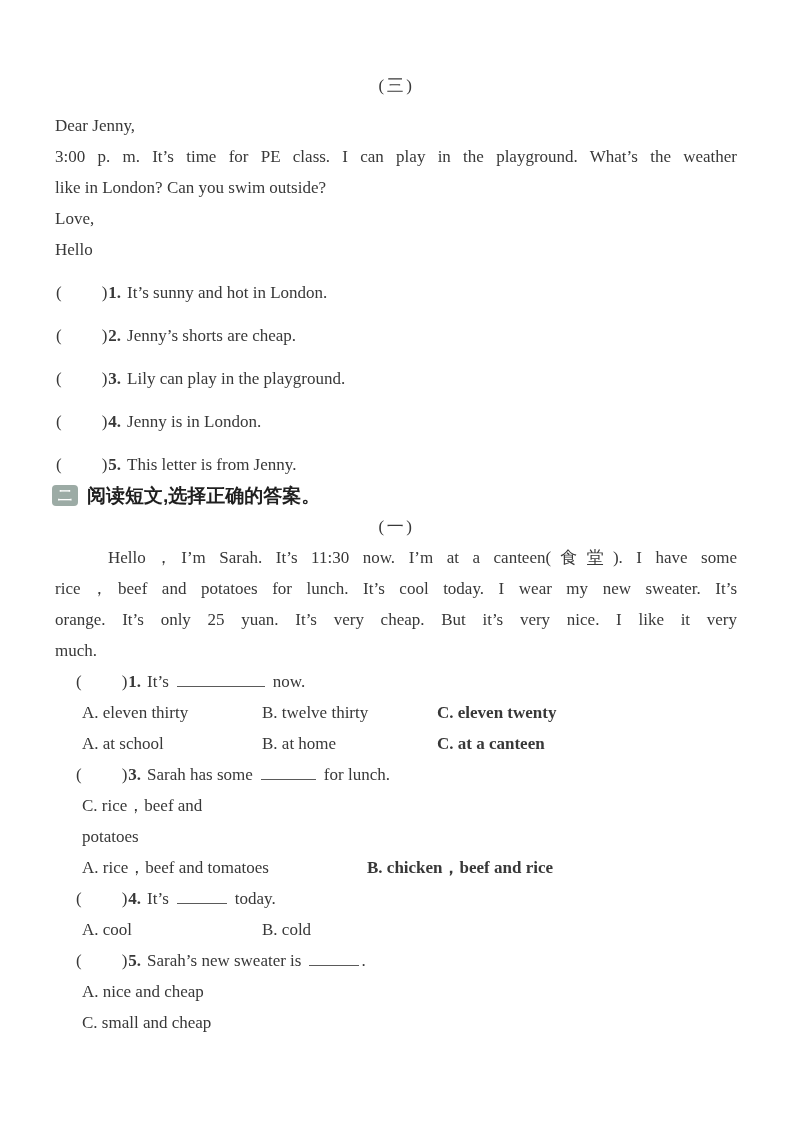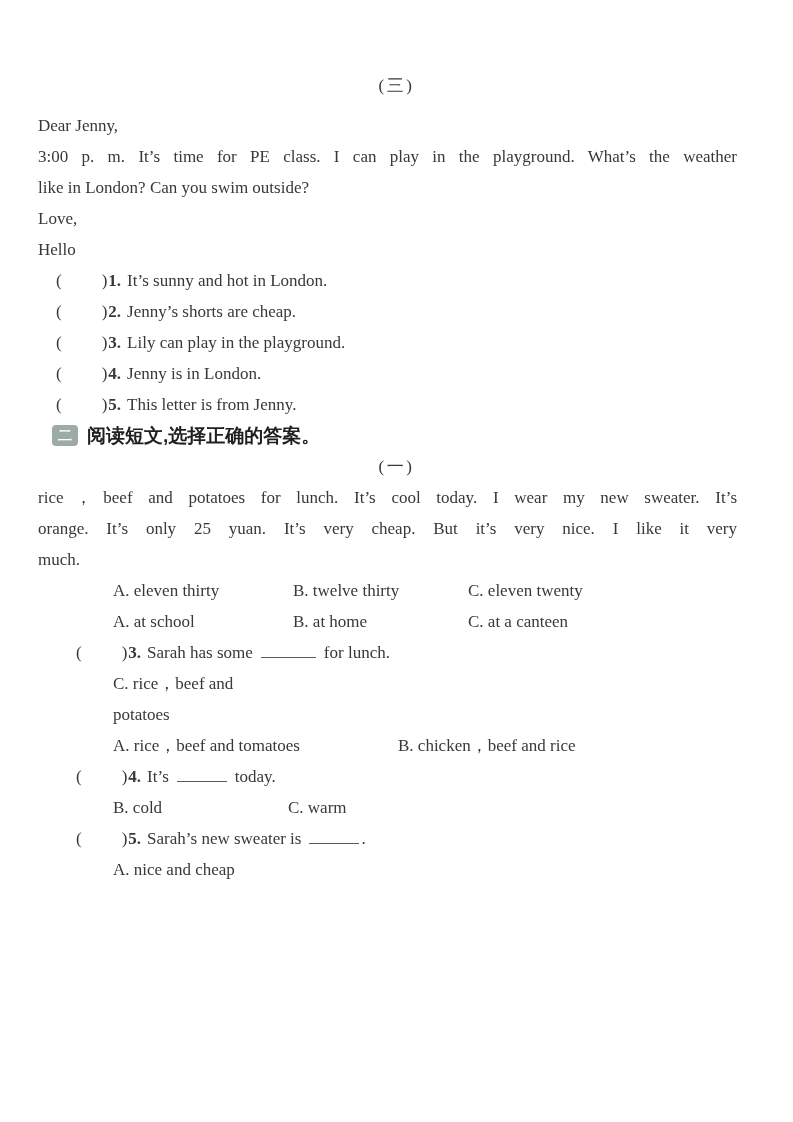--- a/index.html
+++ b/index.html
@@ -8,46 +8,46 @@
     width:793px; height:1122px;
     background:#ffffff;
     color:#383838;
     font-family:"Liberation Serif", serif;
     font-size:17px;
     overflow:hidden;
   }
   .center-head { text-align:center; line-height:31px; letter-spacing:2.5px; }
   .head-top { padding-top:70px; }
   .letter { margin-top:9px; }
-  .body-line { line-height:31px; padding:0 56px 0 38px; }
+  .body-line { line-height:31px; padding:0 56px 0 55px; }
   .jline { text-align:justify; text-align-last:justify; }
   .indent { text-indent:53px; }
-  .tf-row { line-height:31px; padding-left:56px; }
+  .tf-row { line-height:31px; padding-left:56px;margin-top:12px; }
   .mc-q { line-height:31px; padding-left:76px; }
   .gap { display:inline-block; width:40px; }
   .qnum { font-weight:bold; margin:0 6px 0 1px; }
   .paren { letter-spacing:0; }
   .cn-head {
     height:31px; line-height:31px; padding-left:52px;
     display:flex; align-items:center;
     font-family:"Liberation Sans", sans-serif;
     font-weight:bold; font-size:19px; color:#1f1f1f;
   }
   .badge {
     width:26px; height:21px; flex:0 0 26px;
     background:#9caba5; border-radius:4px;
     color:#ffffff; font-size:14px; font-weight:bold;
     display:inline-flex; align-items:center; justify-content:center;
     margin-right:9px;
     font-family:"Liberation Sans", sans-serif;
   }
-  .opt-row { line-height:31px; padding-left:113px; display:flex; }
+  .opt-row { line-height:31px; padding-left:82px; display:flex; }
   .opt-row .c1 { width:180px; flex:0 0 180px; }
   .opt-row .c2 { width:175px; flex:0 0 175px; }
-  .opt-row .c3 { flex:1; }
+  .opt-row .c3 { flex:1;font-weight:bold; }
   .opt-row.two .c1 { width:285px; flex:0 0 285px; }
   .blank {
     display:inline-block;
     border-bottom:1.4px solid #5a5a5a;
     height:0.95em; vertical-align:baseline;
     margin:0 8px;
   }
   .blank.np { margin-right:2px; }
   .w88 { width:88px; }
   .w58 { width:58px; }
@@ -88,25 +88,29 @@
   <div class="cn-head">
     <span class="badge">
         <span>二</span>
       </span>
     <span>阅读短文,选择正确的答案。</span>
   </div>
 
   <div class="center-head">(一)</div>
 
   <div>
+    <div class="body-line jline indent">Hello，I’m Sarah. It’s 11:30 now. I’m at a canteen(食堂). I have some</div>
     <div class="body-line jline">rice，beef and potatoes for lunch. It’s cool today. I wear my new sweater. It’s</div>
     <div class="body-line jline">orange. It’s only 25 yuan. It’s very cheap. But it’s very nice. I like it very</div>
     <div class="body-line">much.</div>
   </div>
 
+  <div class="mc-q">
+    <span class="paren">(</span><span class="gap"></span><span class="paren">)</span><span class="qnum">1.</span><span>It’s</span><span class="blank w88"></span><span>now.</span>
+  </div>
   <div class="opt-row">
     <span class="c1">A. eleven thirty</span>
     <span class="c2">B. twelve thirty</span>
     <span class="c3">C. eleven twenty</span>
   </div>
 
   <div class="opt-row">
     <span class="c1">A. at school</span>
     <span class="c2">B. at home</span>
     <span class="c3">C. at a canteen</span>
@@ -120,24 +124,27 @@
   </div>
   <div class="opt-row two">
     <span class="c1">A. rice，beef and tomatoes</span>
     <span class="c3">B. chicken，beef and rice</span>
   </div>
 
   <div class="mc-q">
     <span class="paren">(</span><span class="gap"></span><span class="paren">)</span><span class="qnum">4.</span><span>It’s</span><span class="blank w50"></span><span>today.</span>
   </div>
   <div class="opt-row">
+    <span class="c1">A. cool</span>
     <span class="c2">B. cold</span>
-    <span class="c3">C. warm</span>
   </div>
 
   <div class="mc-q">
     <span class="paren">(</span><span class="gap"></span><span class="paren">)</span><span class="qnum">5.</span><span>Sarah’s new sweater is</span><span class="blank w50 np"></span><span>.</span>
   </div>
   <div class="opt-row two">
     <span class="c1">A. nice and cheap</span>
   </div>
+  <div class="opt-row">
+    <span class="c1">C. small and cheap</span>
+  </div>
 
 </div>
 
 </body></html>

